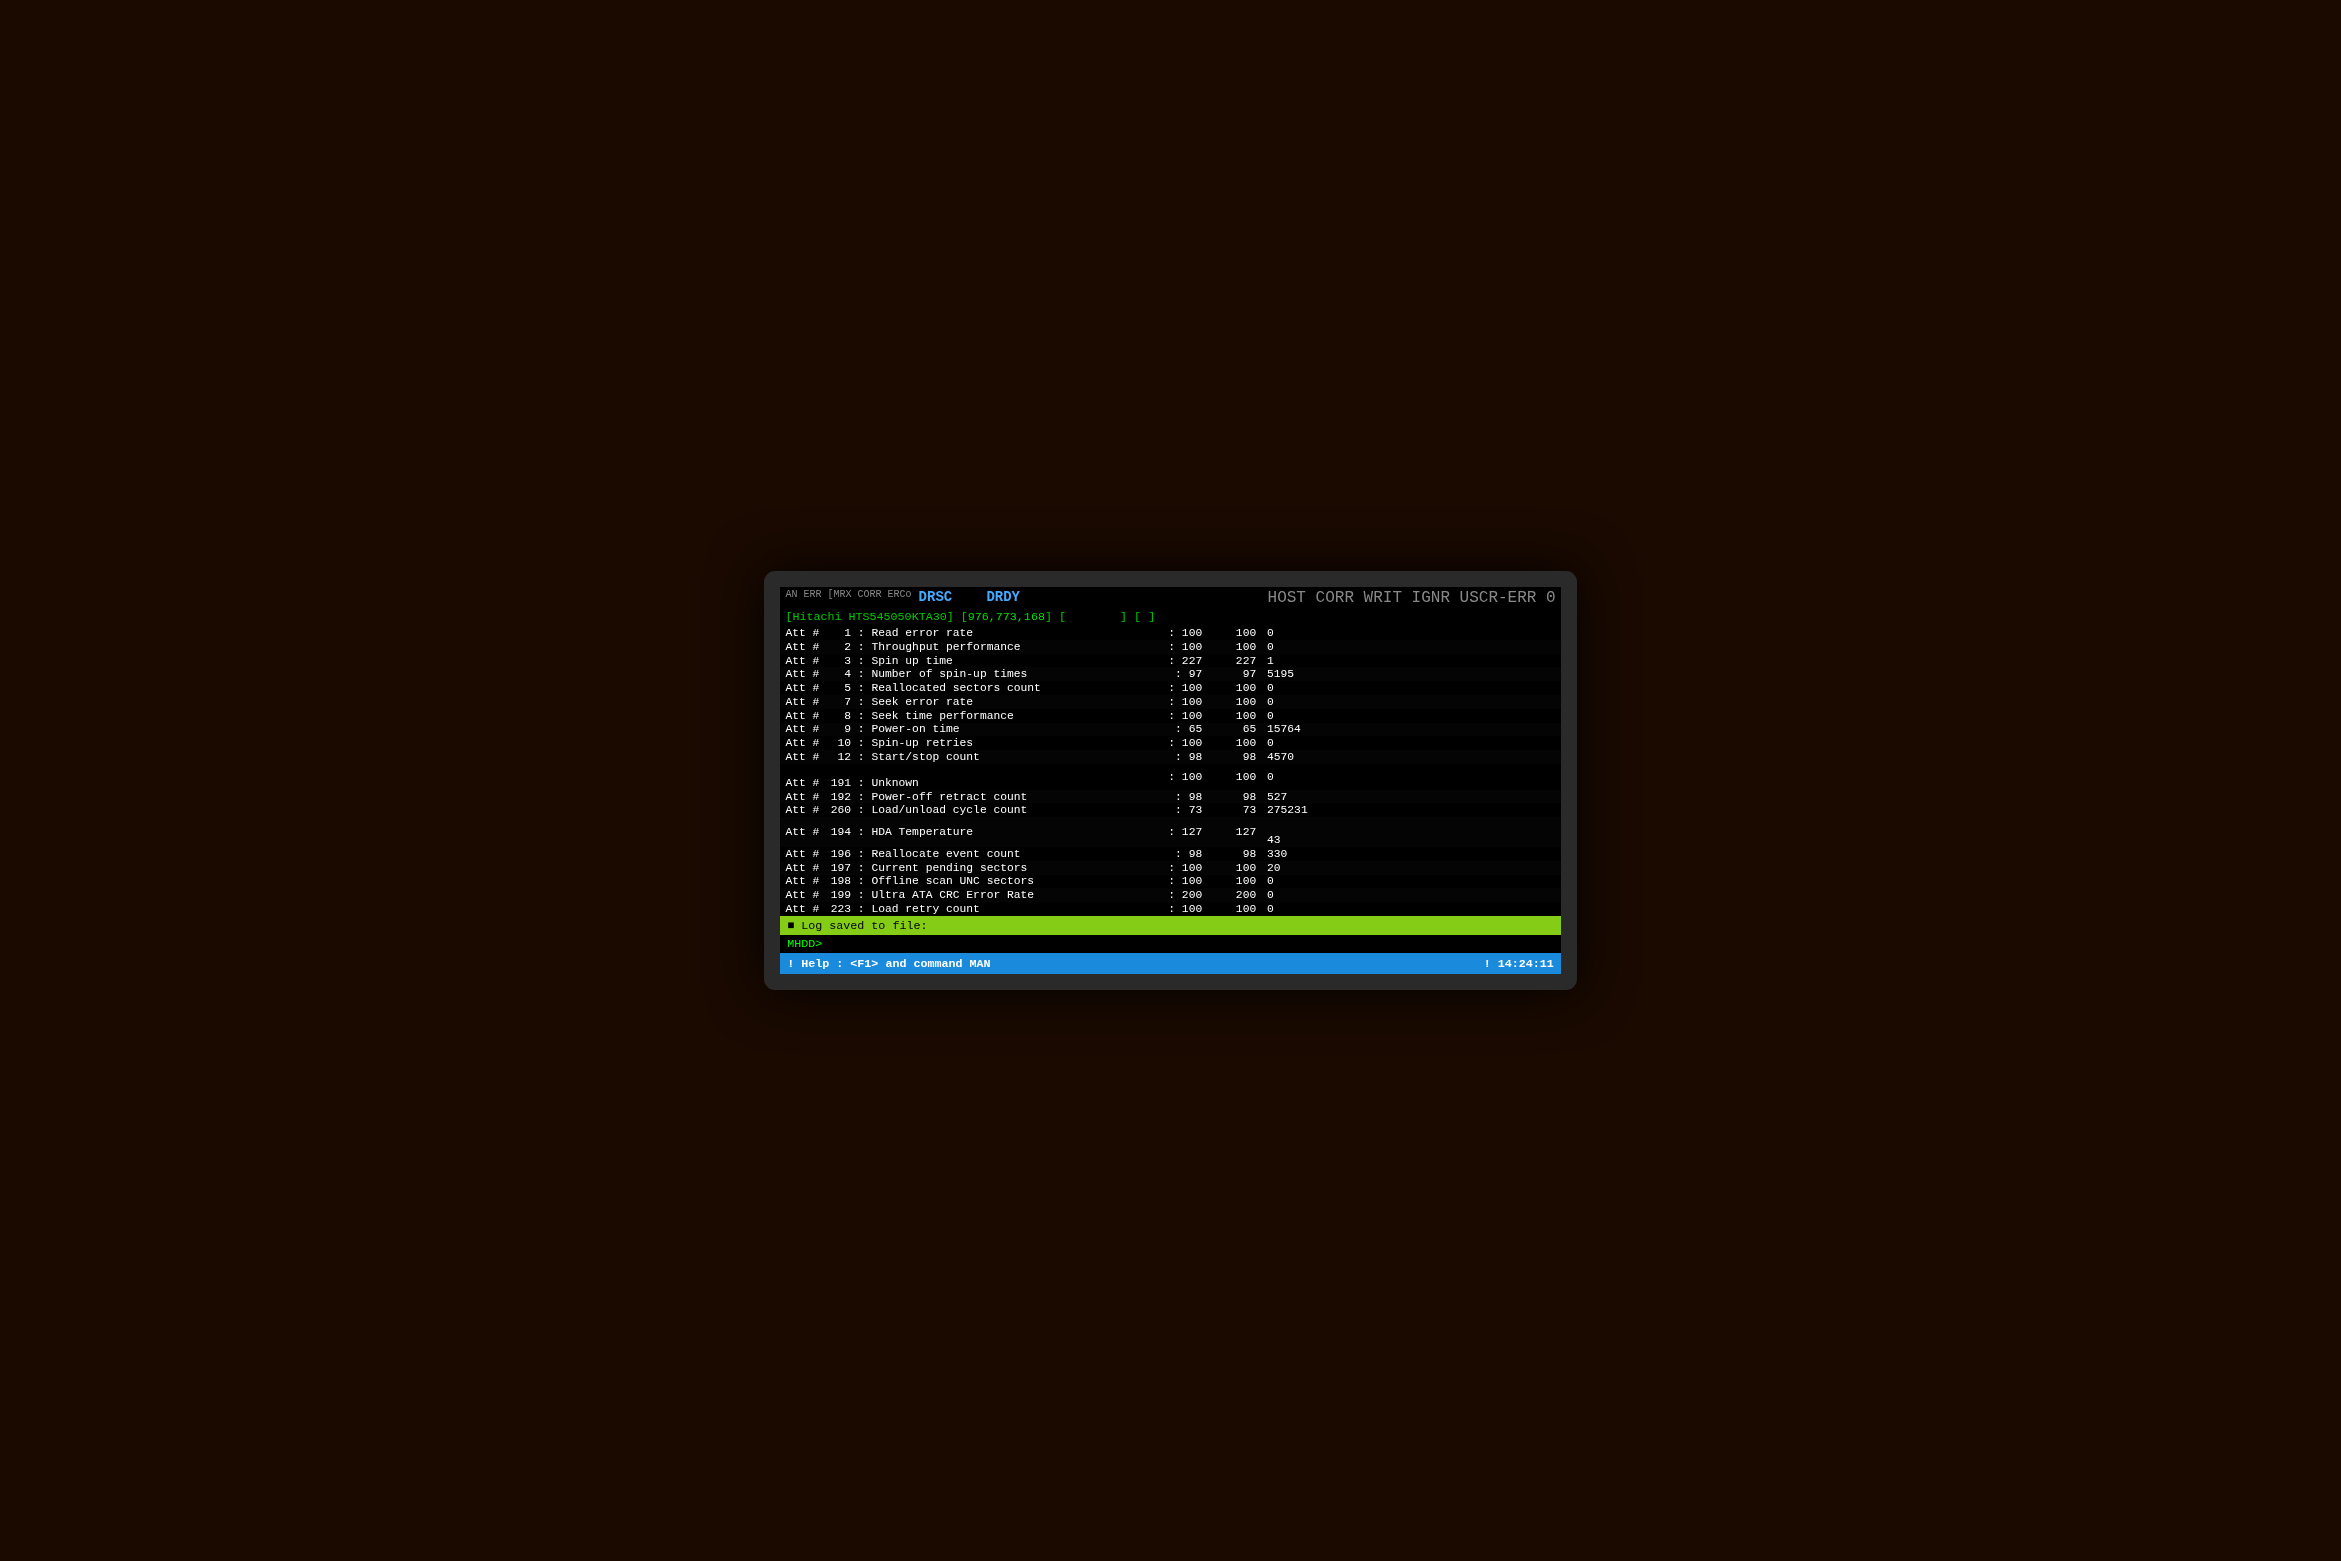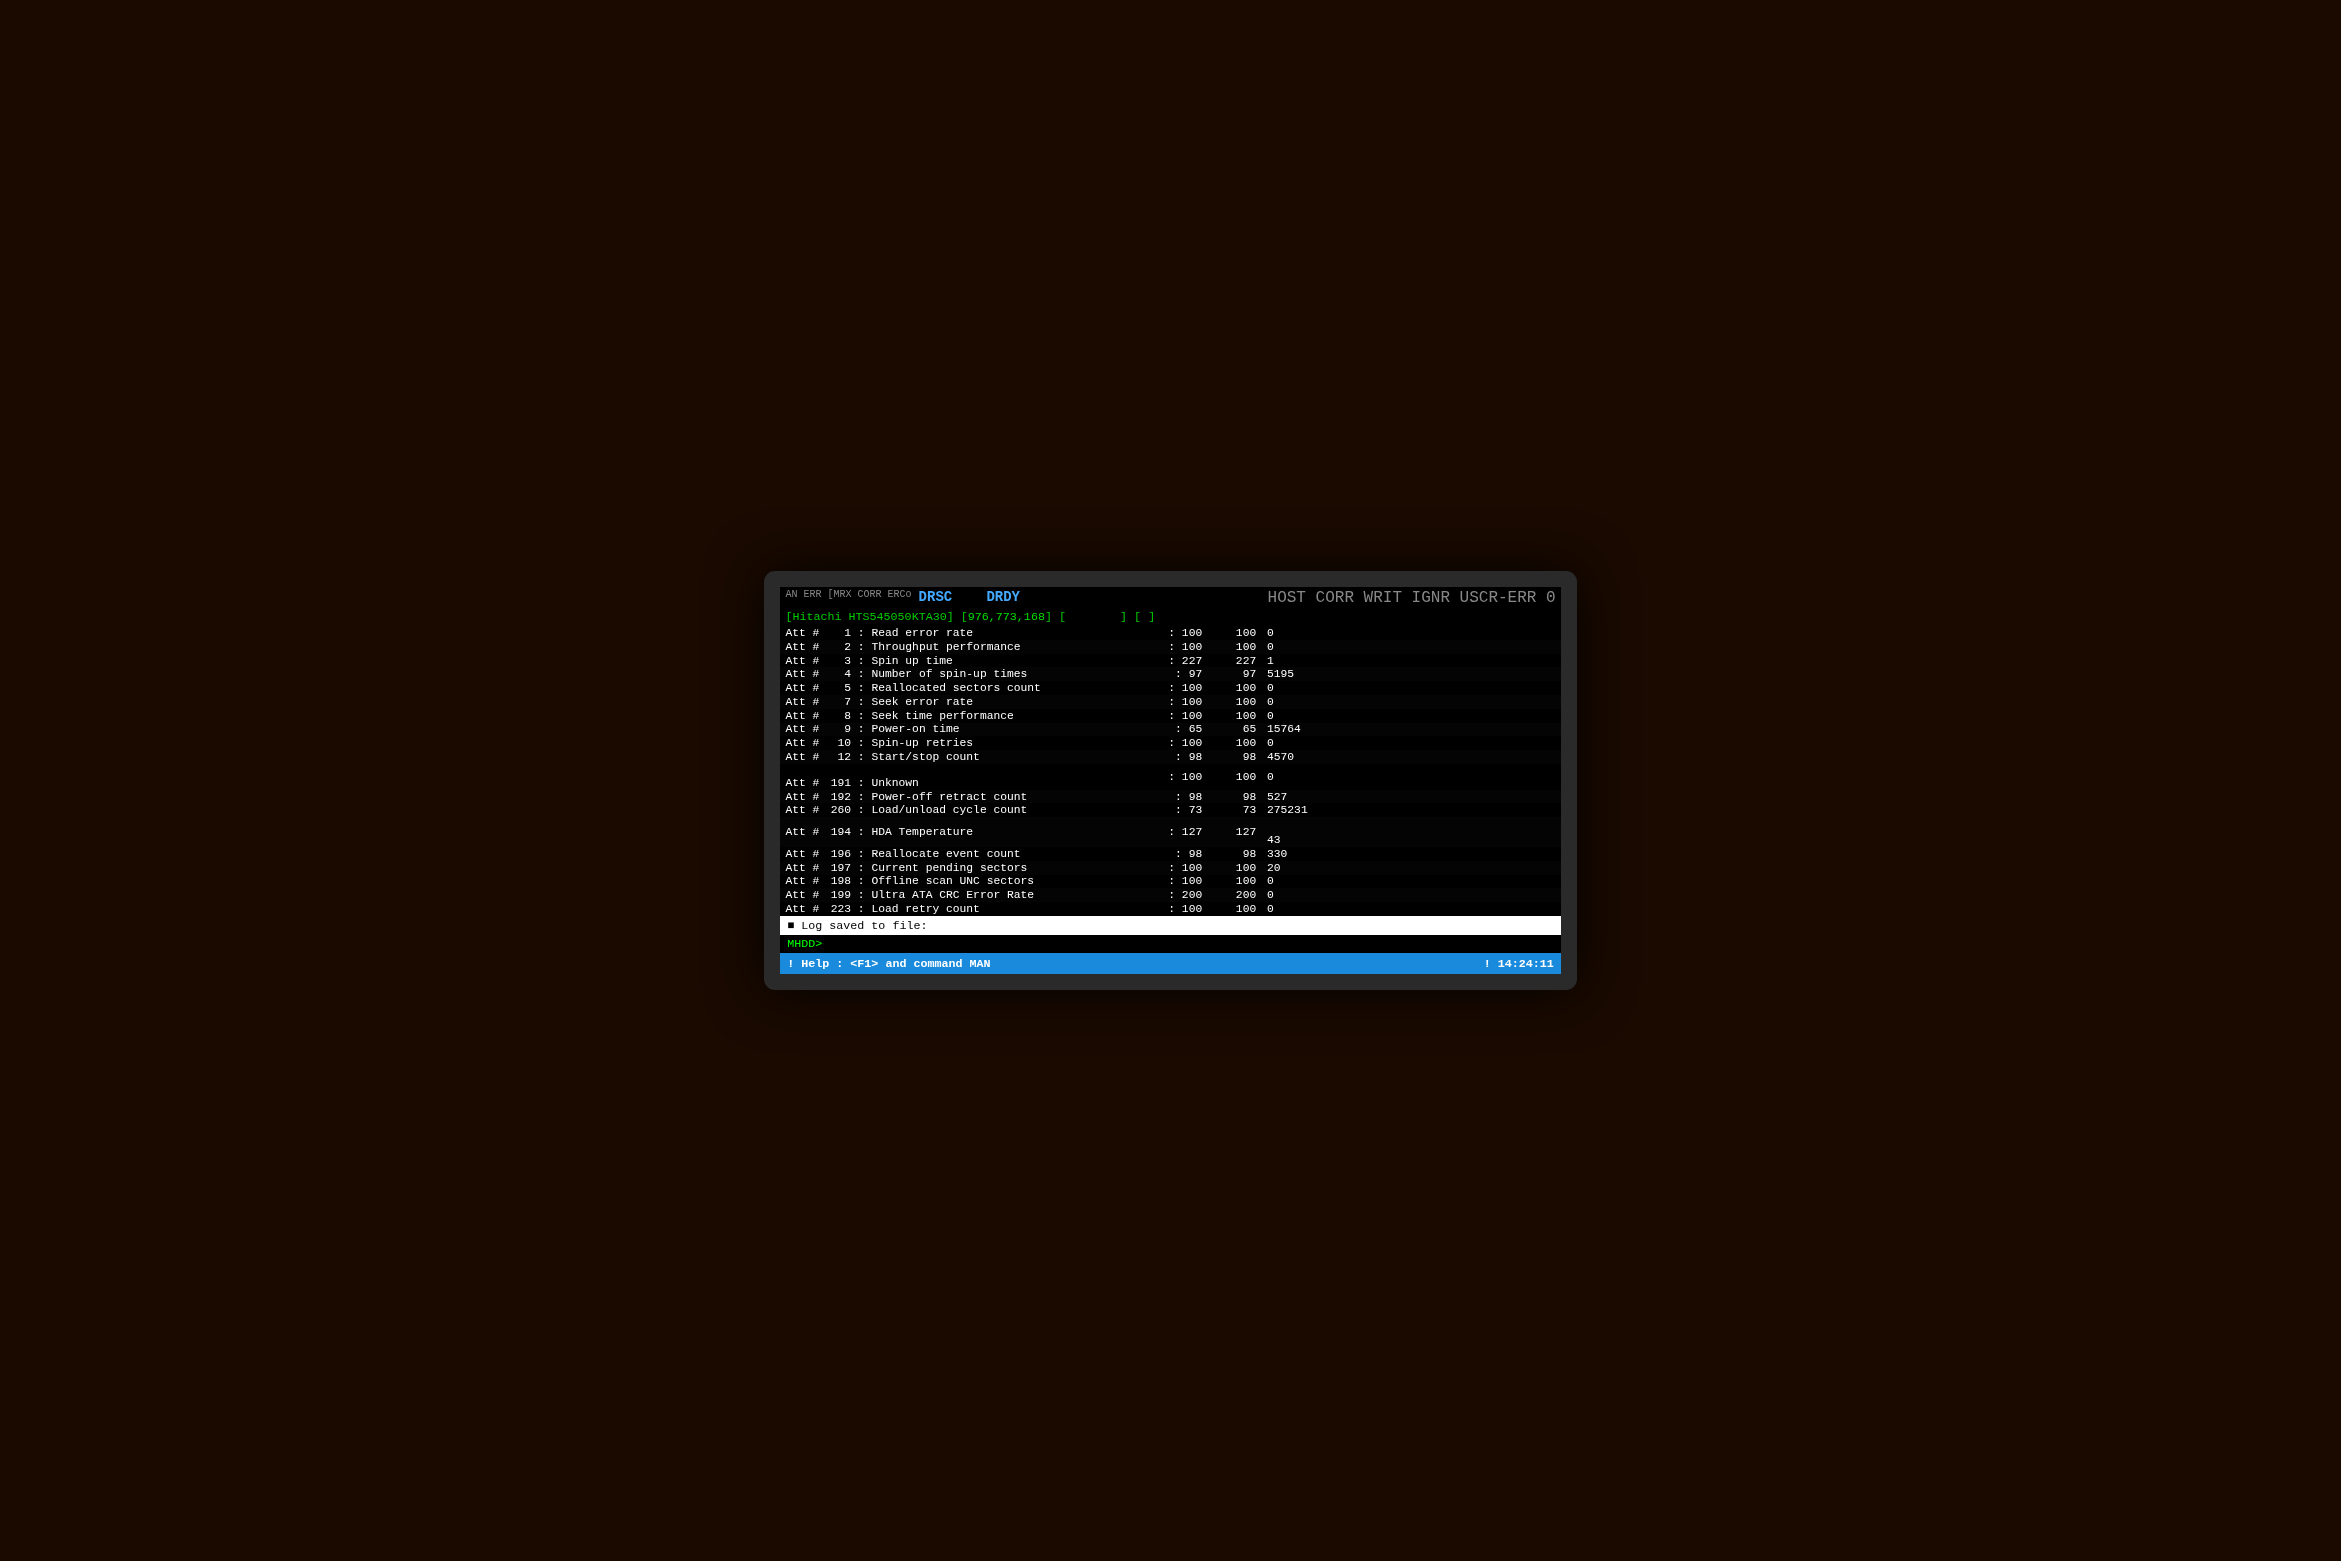--- a/index.html
+++ b/index.html
@@ -50,21 +50,21 @@
       color: #fff;
       font-size: 11.3px;
       font-family: 'Courier New', Courier, monospace;
     }
     .attr-row:nth-child(even) { background: #040404; }
     .attr-label { flex: 0 0 379px; color: #fff; }
     .attr-val { flex: 0 0 45px; text-align: right; color: #fff; padding-right: 7.2px; }
     .attr-worst { flex: 0 0 54px; text-align: right; color: #fff; padding-right: 7.2px; }
     .attr-raw { flex: 0 0 72px; text-align: left; color: #fff; padding-left: 3.6px; }
     .log-bar {
-      background: #ffffff;
+      background: #84cc16;
       color: #000;
       font-size: 11.7px;
       padding: 2.7px 7.2px;
     }
     .prompt-bar {
       background: #000;
       color: #00ff00;
       font-size: 11.7px;
       padding: 1.8px 7.2px;
     }

